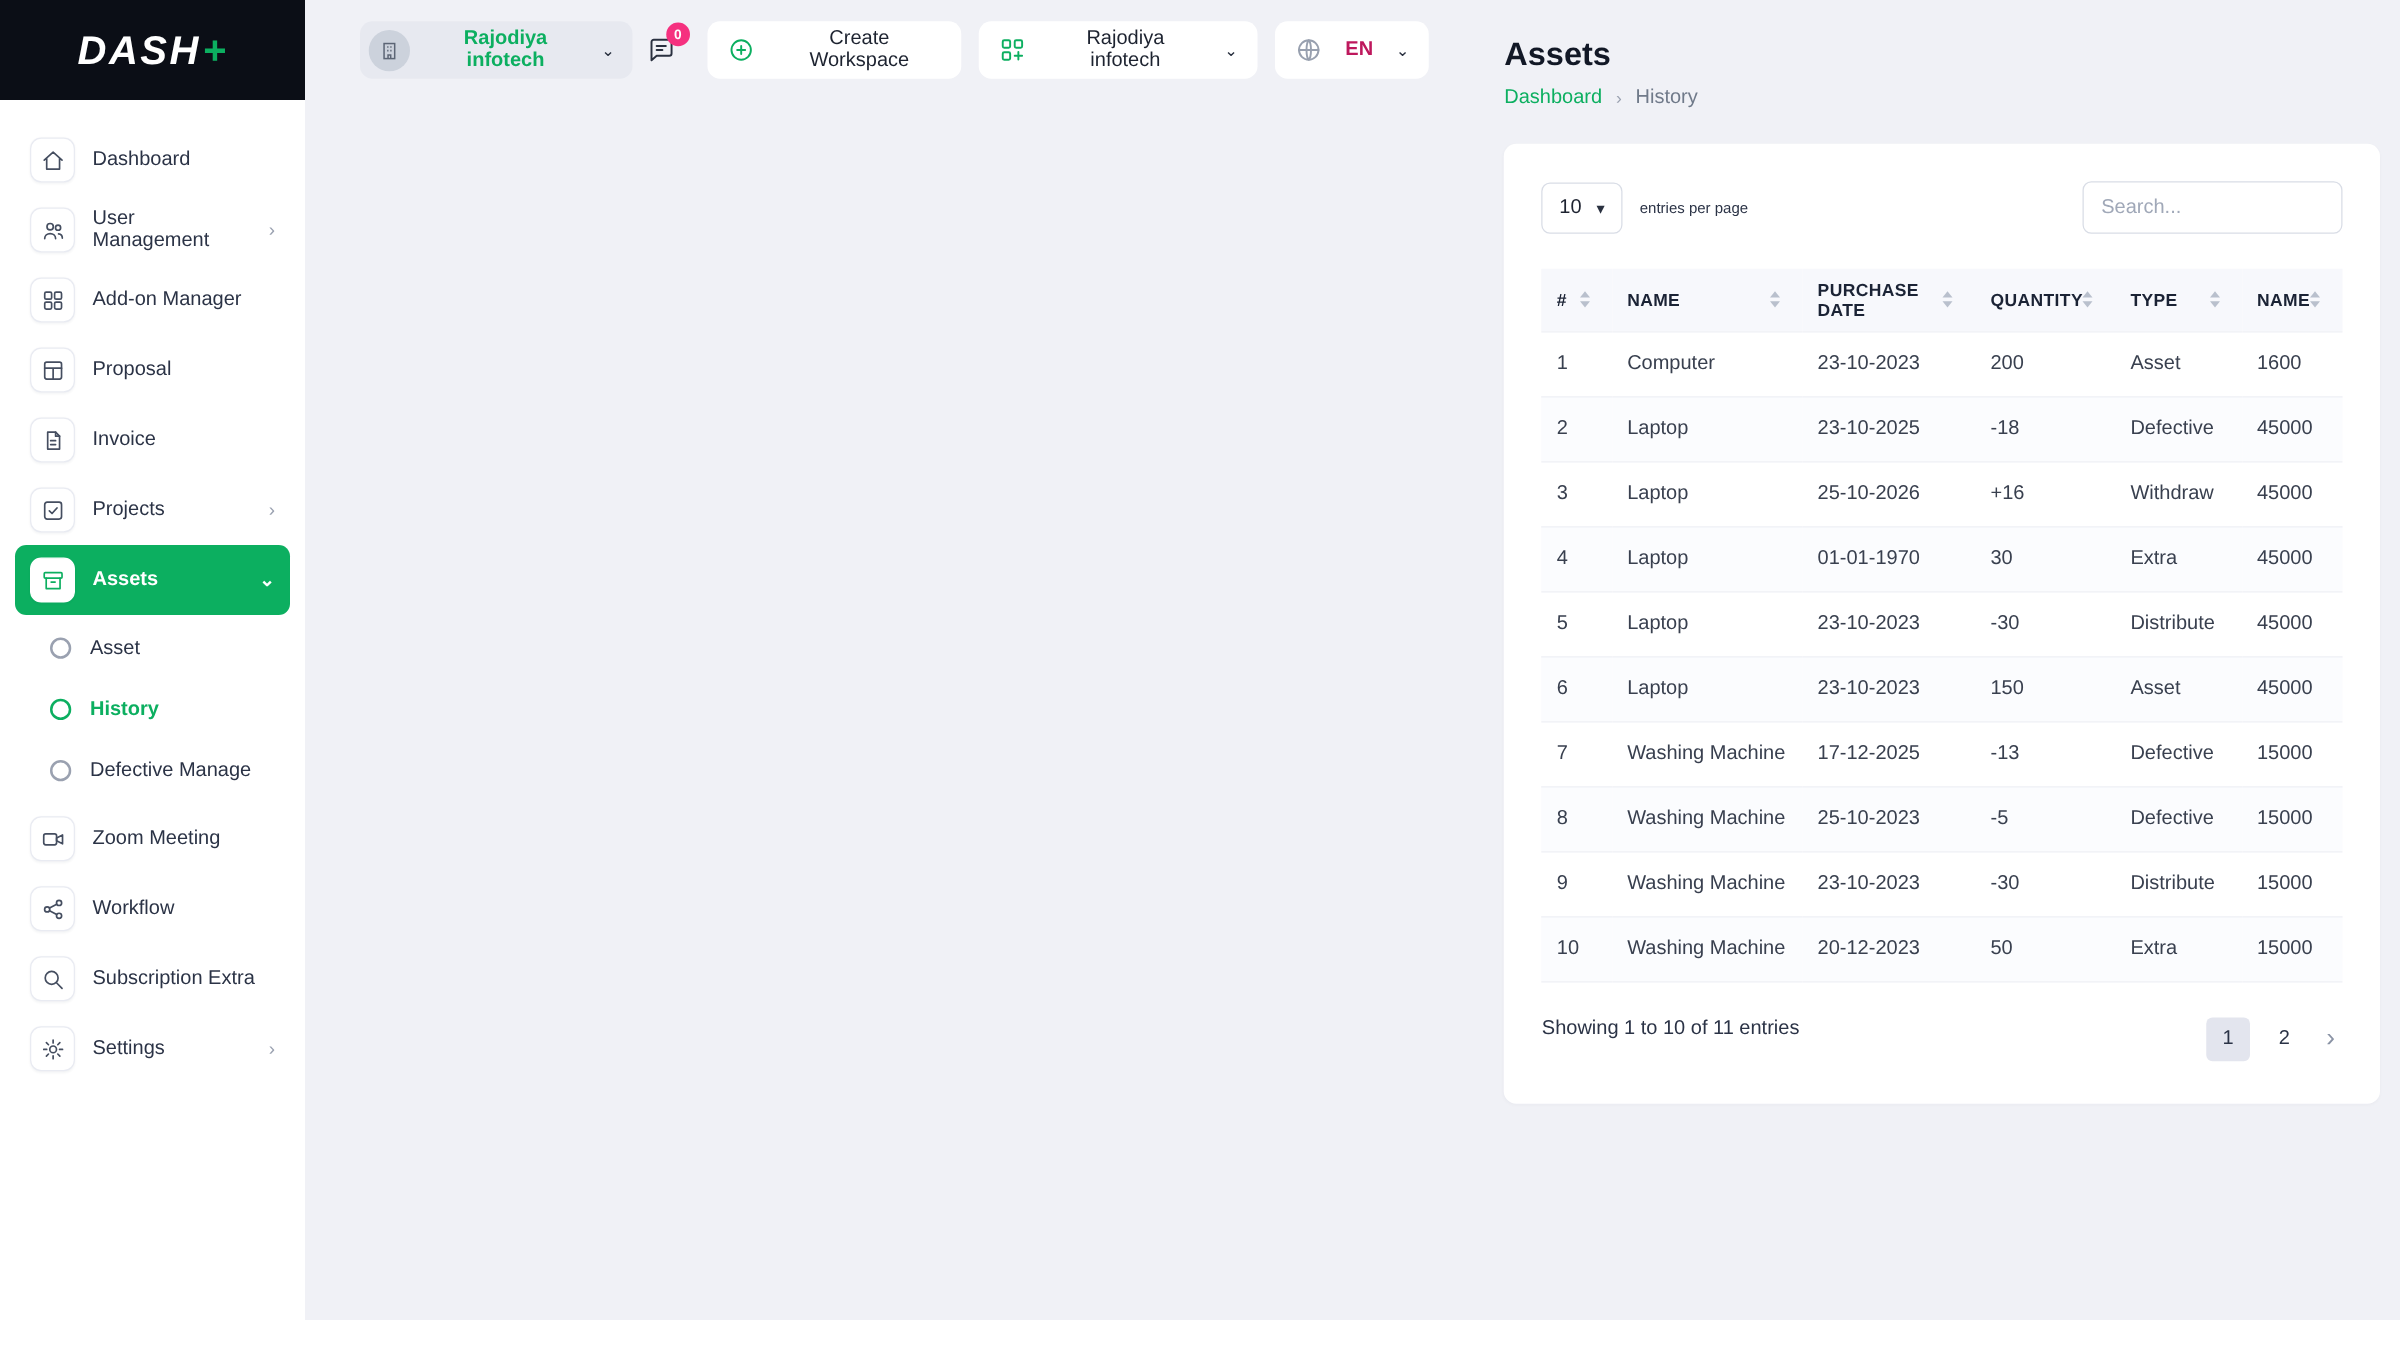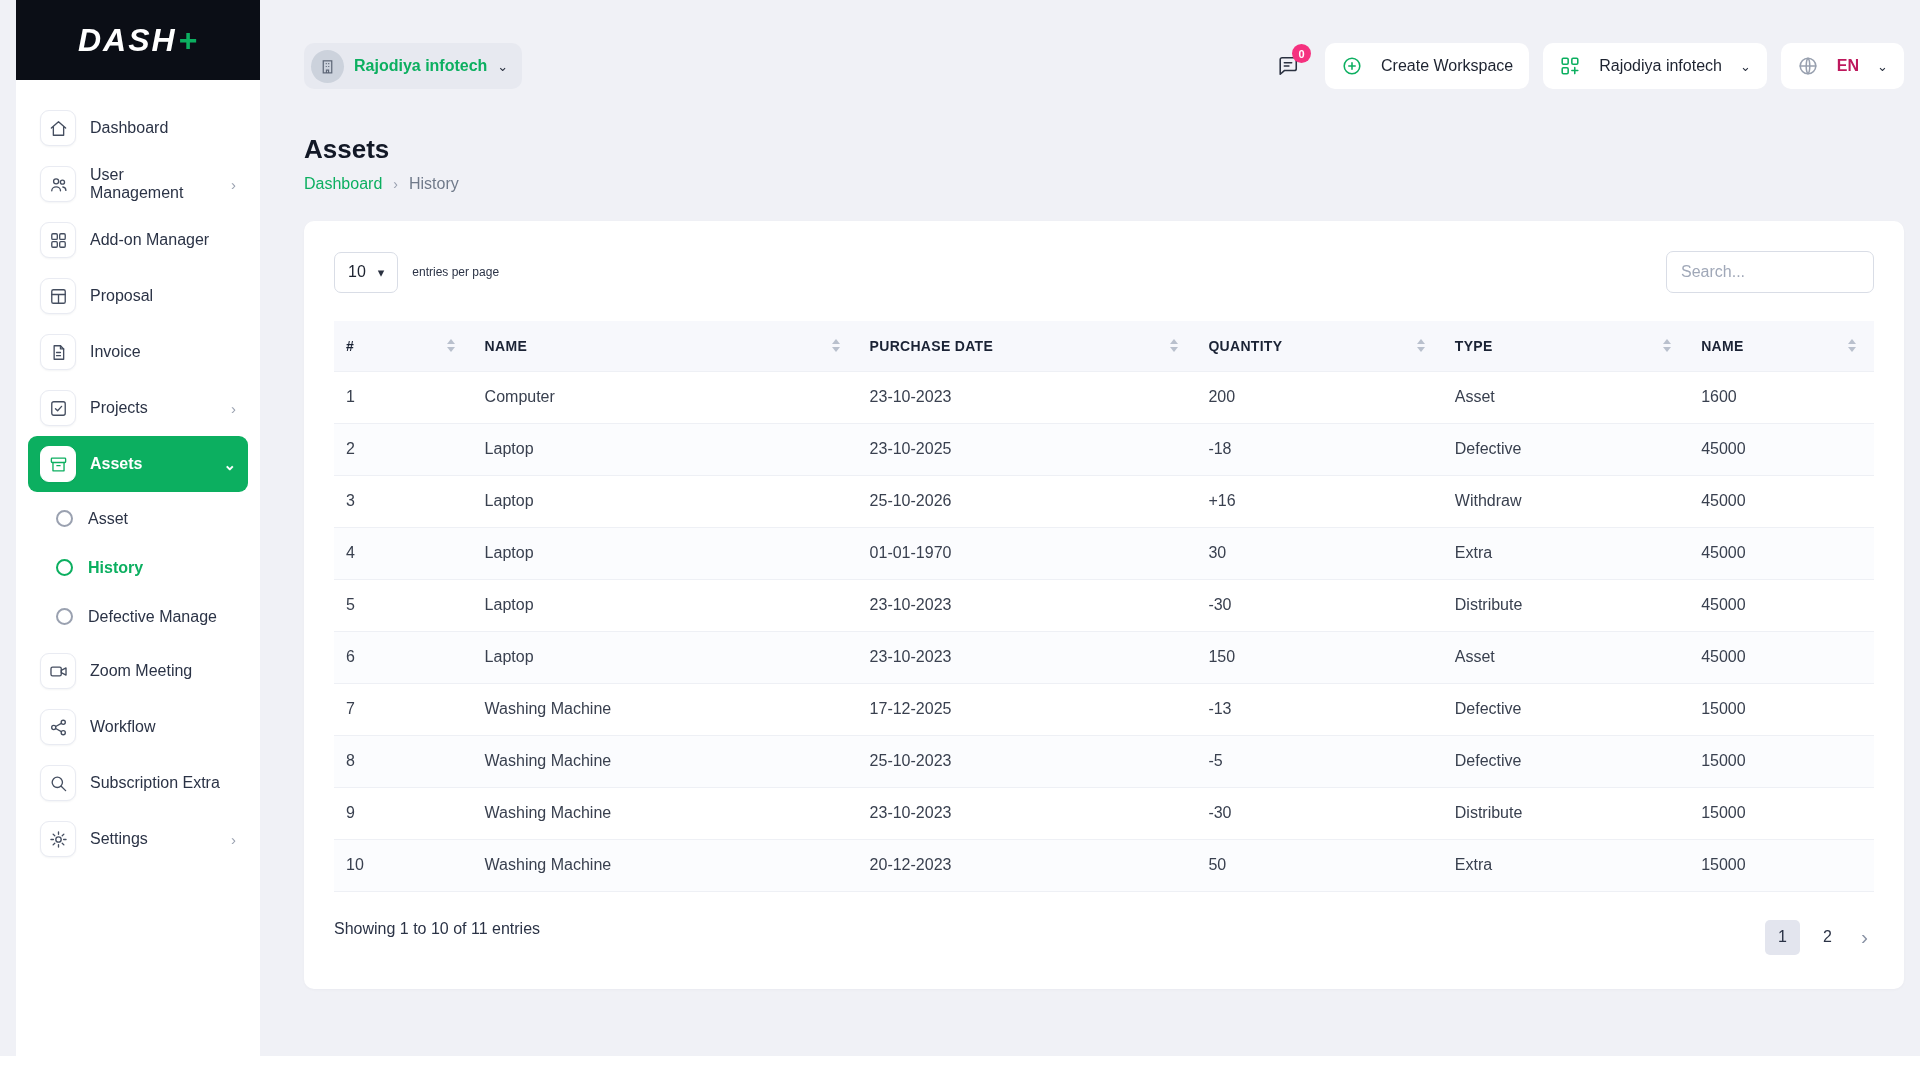--- a/index.html
+++ b/index.html
@@ -3,21 +3,21 @@
 <meta charset="utf-8">
 <style>
   * { box-sizing: border-box; }
   html,body { margin:0; padding:0; }
   body {
     width:1920px; height:1080px; overflow:hidden;
     background:#ffffff;
     font-family:"Liberation Sans", sans-serif;
     color:#2b3346;
   }
-  .app { display:flex; height:1056px; background:#f0f1f6;padding-left:16px; }
+  .app { display:flex; height:1056px; background:#f0f1f6; }
 
   
   .sidebar { width:244px; flex-shrink:0; background:#ffffff; display:flex; flex-direction:column; }
   .brand { height:80px; background:#0b0e16; display:flex; align-items:center; padding-left:62px; }
   .logo-text { color:#ffffff; font-size:32px; font-weight:800; font-style:italic; letter-spacing:2px; }
   .logo-plus { color:#0CAF60; font-size:32px; font-weight:800; margin-left:2px; }
   .nav { padding:20px 12px 0 12px; }
   .nav-item { display:flex; align-items:center; gap:14px; height:56px; padding:0 12px; border-radius:9px; font-size:16px; font-weight:500; color:#2b3346; cursor:pointer; }
   .icon-box { width:36px; height:36px; border:1px solid #e9ebf2; border-radius:9px; background:#fff; display:flex; align-items:center; justify-content:center; box-shadow:0 1px 2px rgba(20,30,60,.05); flex-shrink:0; }
   .ic { width:19px; height:19px; fill:none; stroke:#454e60; stroke-width:1.7; stroke-linecap:round; stroke-linejoin:round; }
@@ -26,21 +26,21 @@
   .nav-item.active .ic { stroke:#0CAF60; }
   .chev { margin-left:auto; color:#9aa1b0; font-size:15px; line-height:1; }
   .nav-item.active .chev { color:#ffffff; }
   .submenu { padding:2px 0 2px 16px; }
   .sub-item { display:flex; align-items:center; gap:15px; height:49px; padding-left:12px; font-size:16px; color:#2b3346; cursor:pointer; }
   .dot { width:17px; height:17px; border:2px solid #9aa1b0; border-radius:50%; flex-shrink:0; }
   .sub-item.active { color:#0CAF60; font-weight:700; }
   .sub-item.active .dot { border-color:#0CAF60; }
 
   
-  .main { flex:1; min-width:0; display:flex; flex-direction:column;margin-top:26px; }
+  .main { flex:1; min-width:0; display:flex; flex-direction:row; }
   .topbar { height:80px; display:flex; align-items:center; justify-content:space-between; padding:0 16px 0 44px; }
   .ws-pill { display:flex; align-items:center; gap:10px; background:#e7e9f0; border:none; border-radius:10px; height:46px; padding:0 14px 0 7px; cursor:pointer; font-family:inherit; }
   .ws-avatar { width:33px; height:33px; border-radius:50%; background:#ccd2dc; display:flex; align-items:center; justify-content:center; }
   .ws-avatar svg { width:17px; height:17px; fill:none; stroke:#5c6575; stroke-width:1.7; }
   .ws-name { color:#0CAF60; font-size:16px; font-weight:600; }
   .chev-dark { color:#2a3140; font-size:13px; }
   .tb-right { display:flex; align-items:center; gap:14px; }
   .chat-btn { position:relative; width:46px; height:46px; background:transparent; border:none; display:flex; align-items:center; justify-content:center; cursor:pointer; }
   .tic { width:22px; height:22px; fill:none; stroke:#2a3140; stroke-width:1.7; stroke-linecap:round; stroke-linejoin:round; }
   .tic.green { stroke:#0CAF60; }

